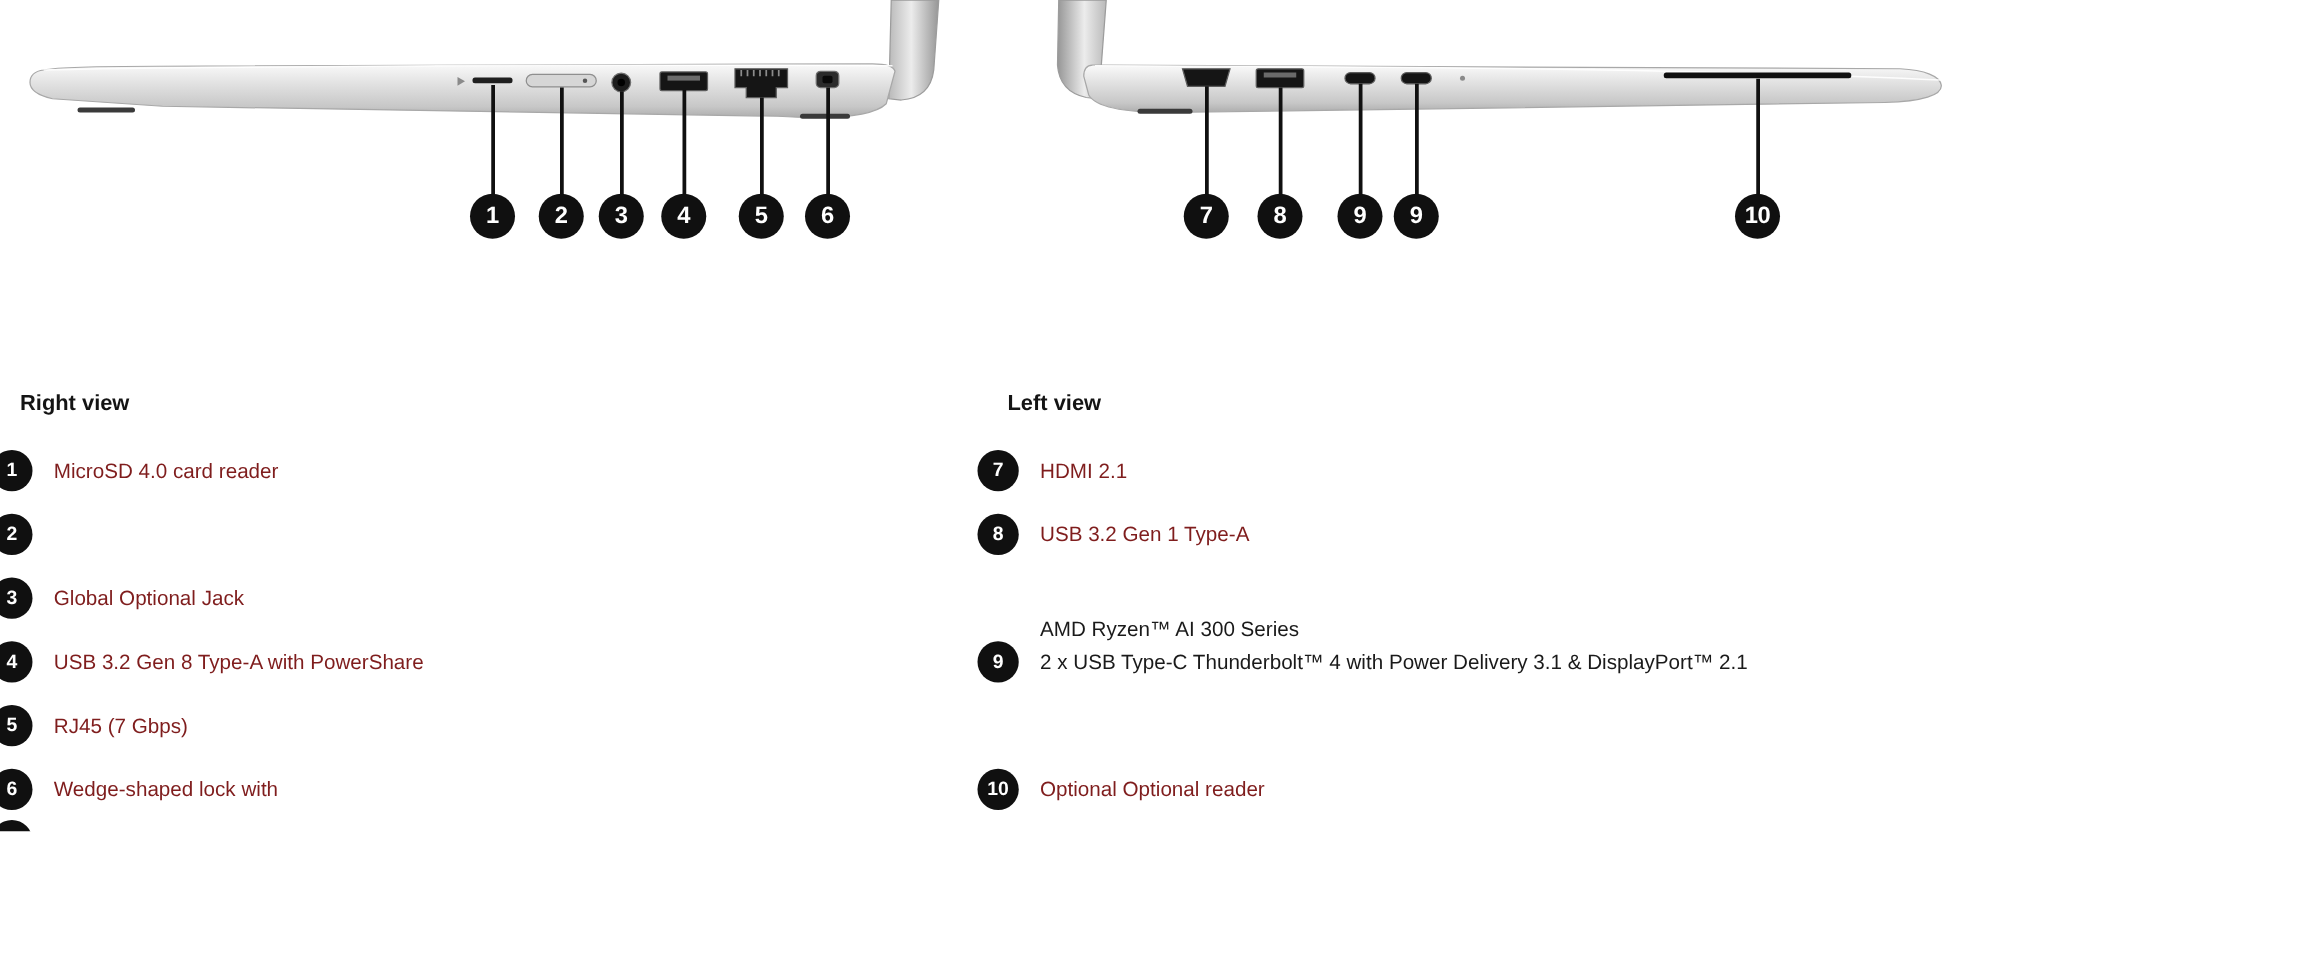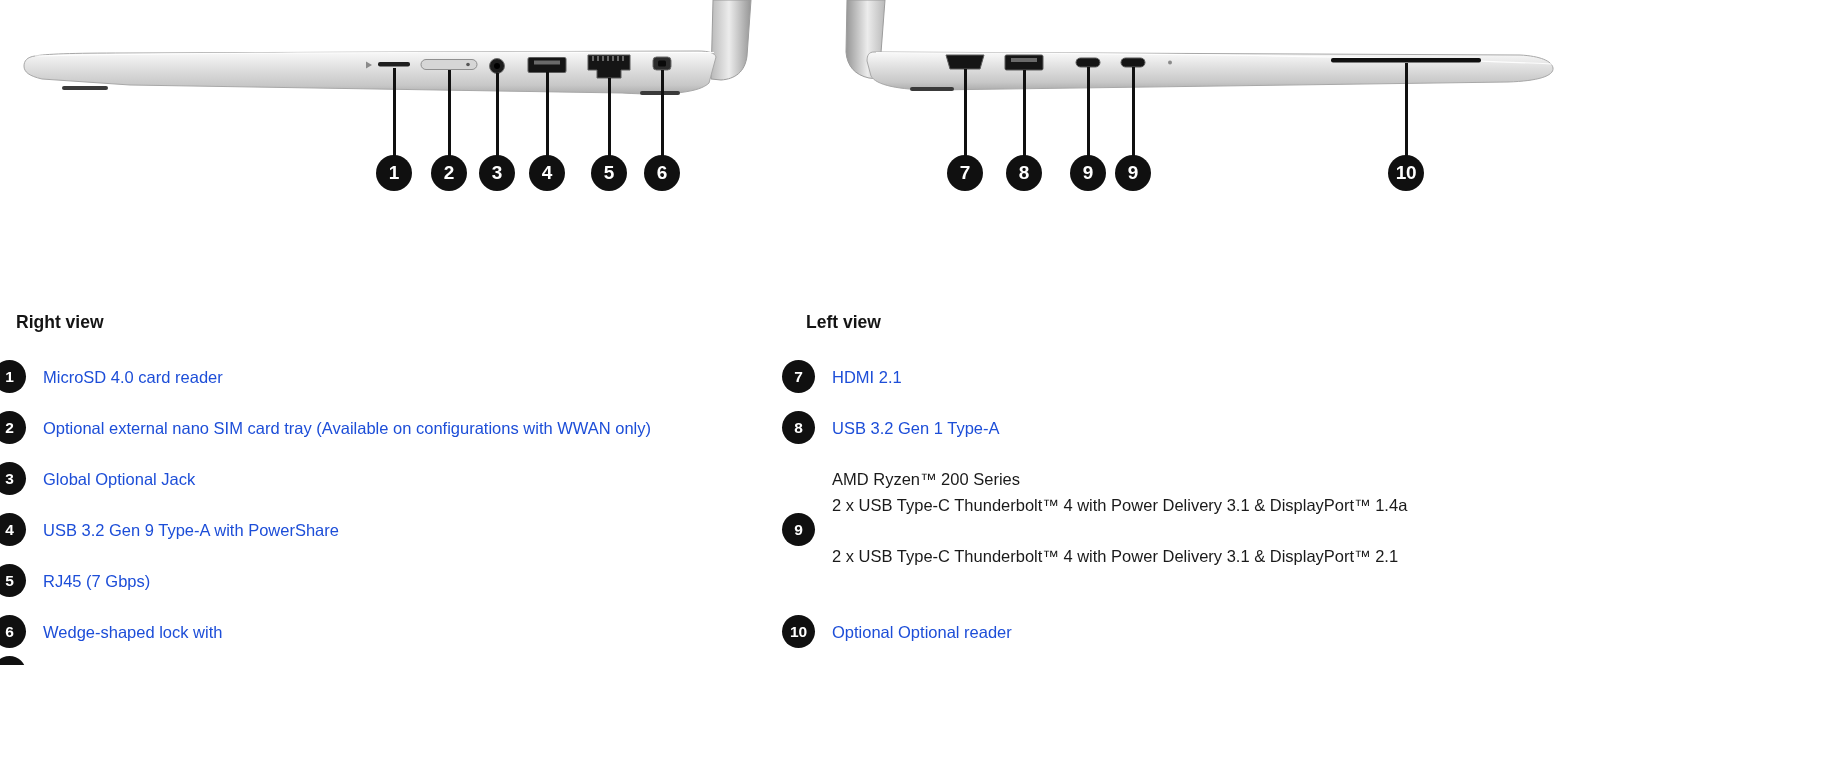--- a/index.html
+++ b/index.html
@@ -25,21 +25,21 @@
   .legend-heading {
     position:absolute; font-size:17.5px; font-weight:700; color:#141414; line-height:20px;
   }
   .badge {
     position:absolute; width:33px; height:33px; border-radius:50%;
     background:#101010; color:#fff;
     display:flex; align-items:center; justify-content:center;
     font-size:15.5px; font-weight:700;
   }
   .legend-text {
-    position:absolute; font-size:16.5px; line-height:26px; color:#1d4ed8; white-space:nowrap;
+    position:absolute; font-size:16.5px; line-height:26px; color:#7f1d1d; white-space:nowrap;
   }
   .legend-lines { position:absolute; font-size:16.5px; line-height:26px; color:#1a1a1a; white-space:nowrap; }
   .line-group div { line-height:26px; }
 
   .partial-badge-clip { position:absolute; width:28px; height:9px; overflow:hidden; }
   .partial-badge-circle { width:33px; height:33px; border-radius:50%; background:#101010; margin-left:-7px; }
 </style>
 </head>
 <body>
 
@@ -160,49 +160,45 @@
   <div class="callout" style="left:1070px">9</div>
   <div class="callout" style="left:1115px">9</div>
   <div class="callout" style="left:1388px">10</div>
 
   <div class="legend-heading" style="left:16px;top:312px">Right view</div>
 
   <div class="badge" style="left:-7px;top:360px">1</div>
   <div class="legend-text" style="left:43px;top:364px">MicroSD 4.0 card reader</div>
 
   <div class="badge" style="left:-7px;top:411px">2</div>
-  <div class="legend-text" style="left:43px;top:415px">Optional external nano SIM card tray (Available on configurations with WWAN only)</div>
 
   <div class="badge" style="left:-7px;top:462px">3</div>
   <div class="legend-text" style="left:43px;top:466px">Global Optional Jack</div>
 
   <div class="badge" style="left:-7px;top:513px">4</div>
-  <div class="legend-text" style="left:43px;top:517px">USB 3.2 Gen 9 Type-A with PowerShare</div>
+  <div class="legend-text" style="left:43px;top:517px">USB 3.2 Gen 8 Type-A with PowerShare</div>
 
   <div class="badge" style="left:-7px;top:564px">5</div>
   <div class="legend-text" style="left:43px;top:568px">RJ45 (7 Gbps)</div>
 
   <div class="badge" style="left:-7px;top:615px">6</div>
   <div class="legend-text" style="left:43px;top:619px">Wedge-shaped lock with</div>
 
   <div class="legend-heading" style="left:806px;top:312px">Left view</div>
 
   <div class="badge" style="left:782px;top:360px">7</div>
   <div class="legend-text" style="left:832px;top:364px">HDMI 2.1</div>
 
   <div class="badge" style="left:782px;top:411px">8</div>
   <div class="legend-text" style="left:832px;top:415px">USB 3.2 Gen 1 Type-A</div>
 
   <div class="badge" style="left:782px;top:513px">9</div>
   <div class="legend-lines" style="left:832px;top:466px">
-    <div class="line-group">
-      <div>AMD Ryzen™ 200 Series</div>
-      <div>2 x USB Type-C Thunderbolt™ 4 with Power Delivery 3.1 &amp; DisplayPort™ 1.4a</div>
-    </div>
     <div class="line-group" style="margin-top:25px">
+      <div>AMD Ryzen™ AI 300 Series</div>
       <div>2 x USB Type-C Thunderbolt™ 4 with Power Delivery 3.1 &amp; DisplayPort™ 2.1</div>
     </div>
   </div>
 
   <div class="badge" style="left:782px;top:615px">10</div>
   <div class="legend-text" style="left:832px;top:619px">Optional Optional reader</div>
 
   <div class="partial-badge-clip" style="left:0;top:656px">
     <div class="partial-badge-circle"></div>
   </div>

